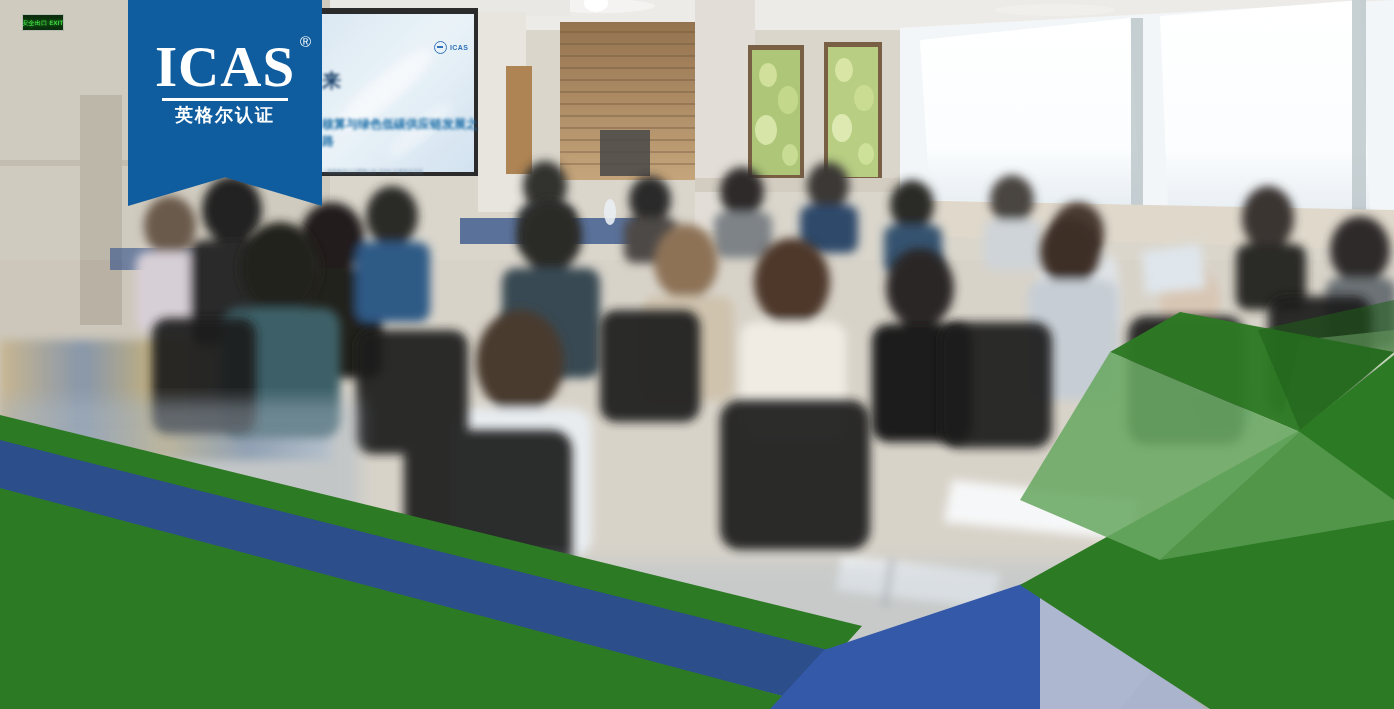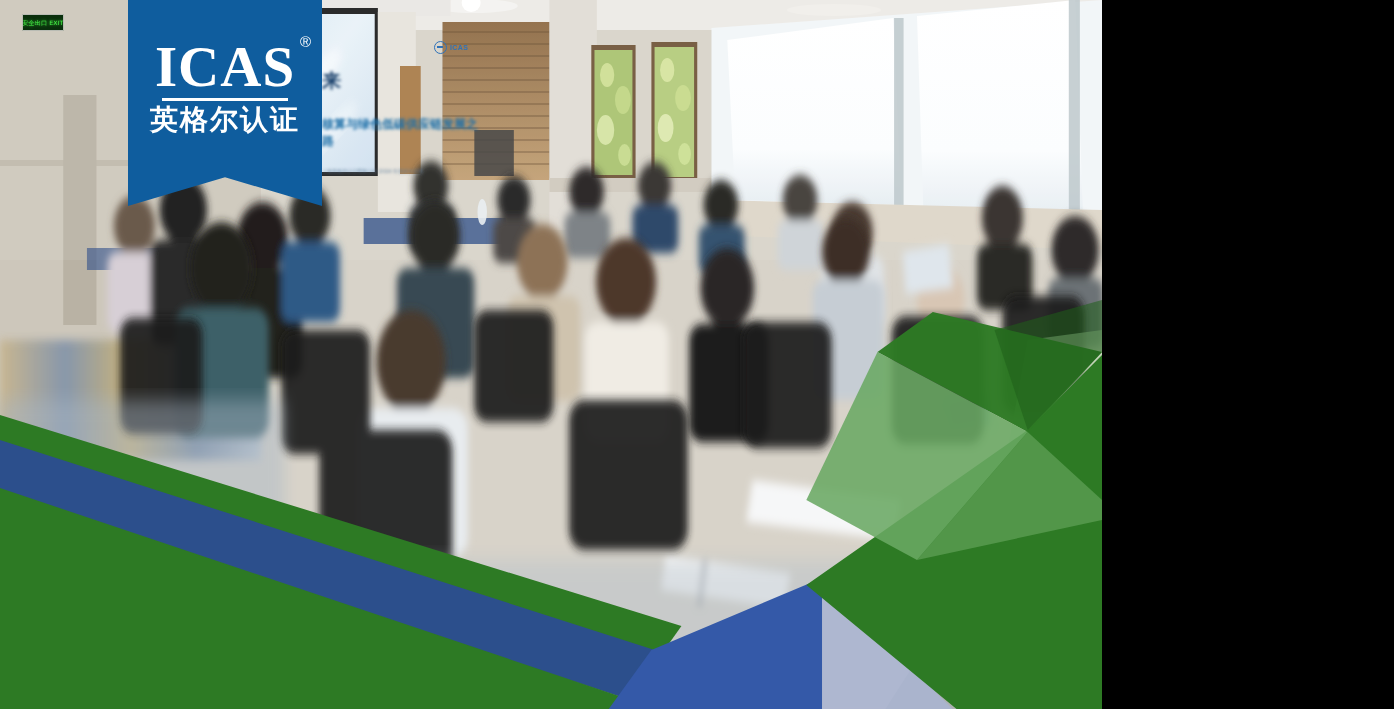--- a/index.html
+++ b/index.html
@@ -1,17 +1,17 @@
 <!DOCTYPE html>
 <html><head>
 <meta charset="utf-8">
 <style>
   html,body{margin:0;padding:0;background:#000;}
   body{font-family:"Liberation Sans",sans-serif;}
-  #stage{position:relative;width:1102px;height:709px;overflow:hidden;background:#cfd4d8;}
+  #stage{position:relative;width:1394px;height:709px;overflow:hidden;background:#cfd4d8;}
   #photo{position:absolute;inset:0;width:100%;height:100%;}
   #overlay{position:absolute;inset:0;width:100%;height:100%;}
 
   
   #logoPanel{
     position:absolute; left:128px; top:0; width:194px; height:206px;
     -webkit-clip-path:polygon(0 0,100% 0,100% 100%,50% 86%,0 100%);
     clip-path:polygon(0 0,100% 0,100% 100%,50% 86%,0 100%);
     display:flex;flex-direction:column;align-items:center;justify-content:flex-start;
   }
@@ -21,21 +21,21 @@
     font-weight:700;font-size:57px;letter-spacing:1px;color:#ffffff;
     display:inline-block;position:relative;
   }
   .icas-reg{
     position:absolute;top:-4px;right:-17px;font-size:15px;font-weight:400;
     font-family:"Liberation Sans",sans-serif;
   }
   .icas-rule{width:126px;height:3px;background:#fff;margin:3px auto 5px auto;}
   .icas-cn{
     font-family:"Liberation Sans","DejaVu Sans",sans-serif;
-    font-size:28px;letter-spacing:2px;color:#ffffff;font-weight:600;
+    font-size:18px;letter-spacing:2px;color:#ffffff;font-weight:600;
   }
 
   
   #exitSign{
     position:absolute;left:22px;top:14px;width:40px;height:15px;
     background:#0a2f0c;border:1px solid #b9bcb4;border-radius:1px;
     display:flex;align-items:center;justify-content:center;overflow:hidden;
   }
   #exitSign span{
     color:#46f246;font-size:6px;line-height:6px;letter-spacing:0px;

